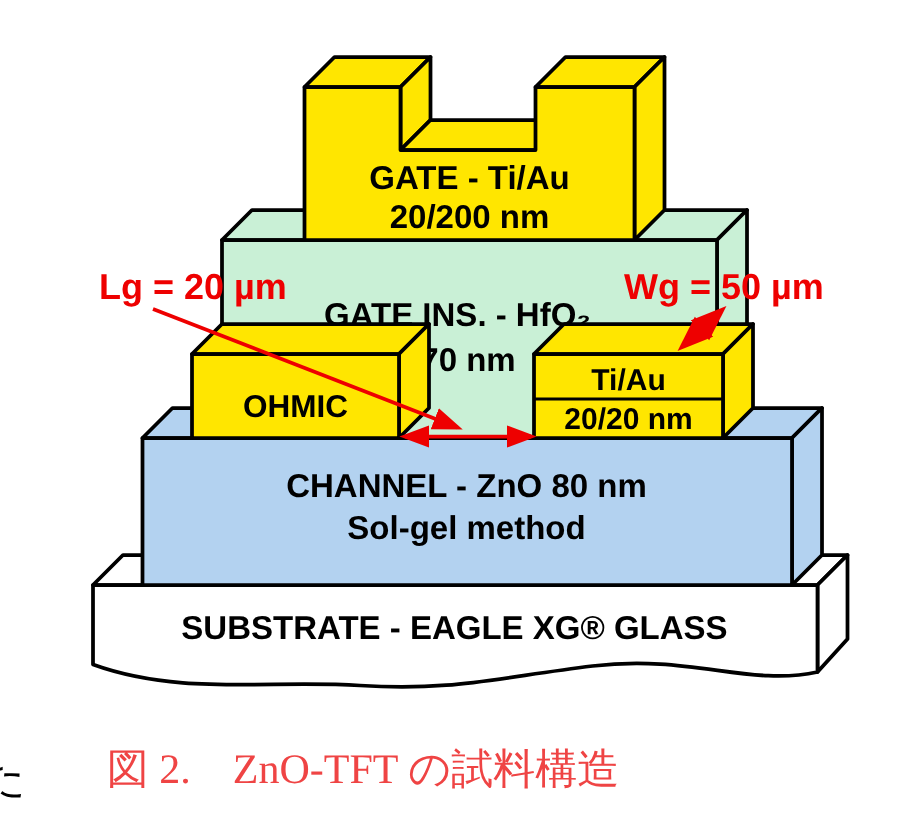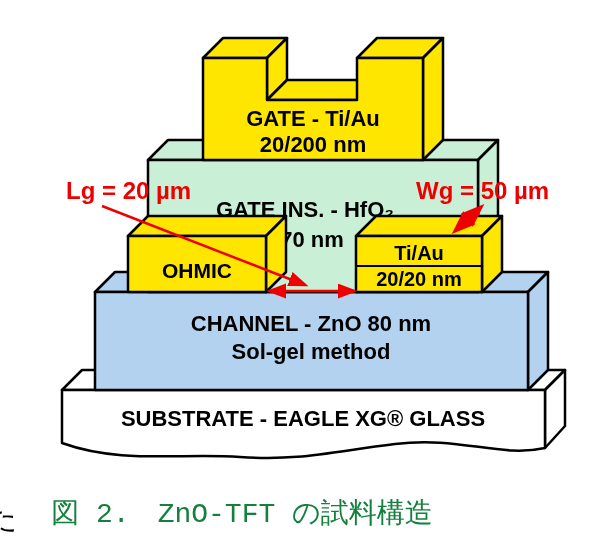--- a/index.html
+++ b/index.html
@@ -14,22 +14,22 @@
   svg text {
     font-family:"Liberation Sans", sans-serif;
     font-weight:bold;
   }
   .layer-shape { stroke:#000000; stroke-width:2.5; stroke-linejoin:round; }
   .thin-line   { stroke:#000000; stroke-width:2; }
   .anno-line   { fill:none; }
   .caption-row {
     position:absolute; left:0; top:494px; width:484px;
     text-align:center;
-    font-family:Liberation Mono, monospace;
-    font-size:28px; color:#15803d;
+    font-family:Liberation Serif, serif;
+    font-size:28px; color:#ef4444;
     white-space:pre;
   }
   .edge-fragment {
     position:absolute; left:-13px; top:498px;
     font-family:"Liberation Serif","DejaVu Serif",serif;
     font-size:30px; color:#000000;
   }
 </style>
 </head>
 <body>

